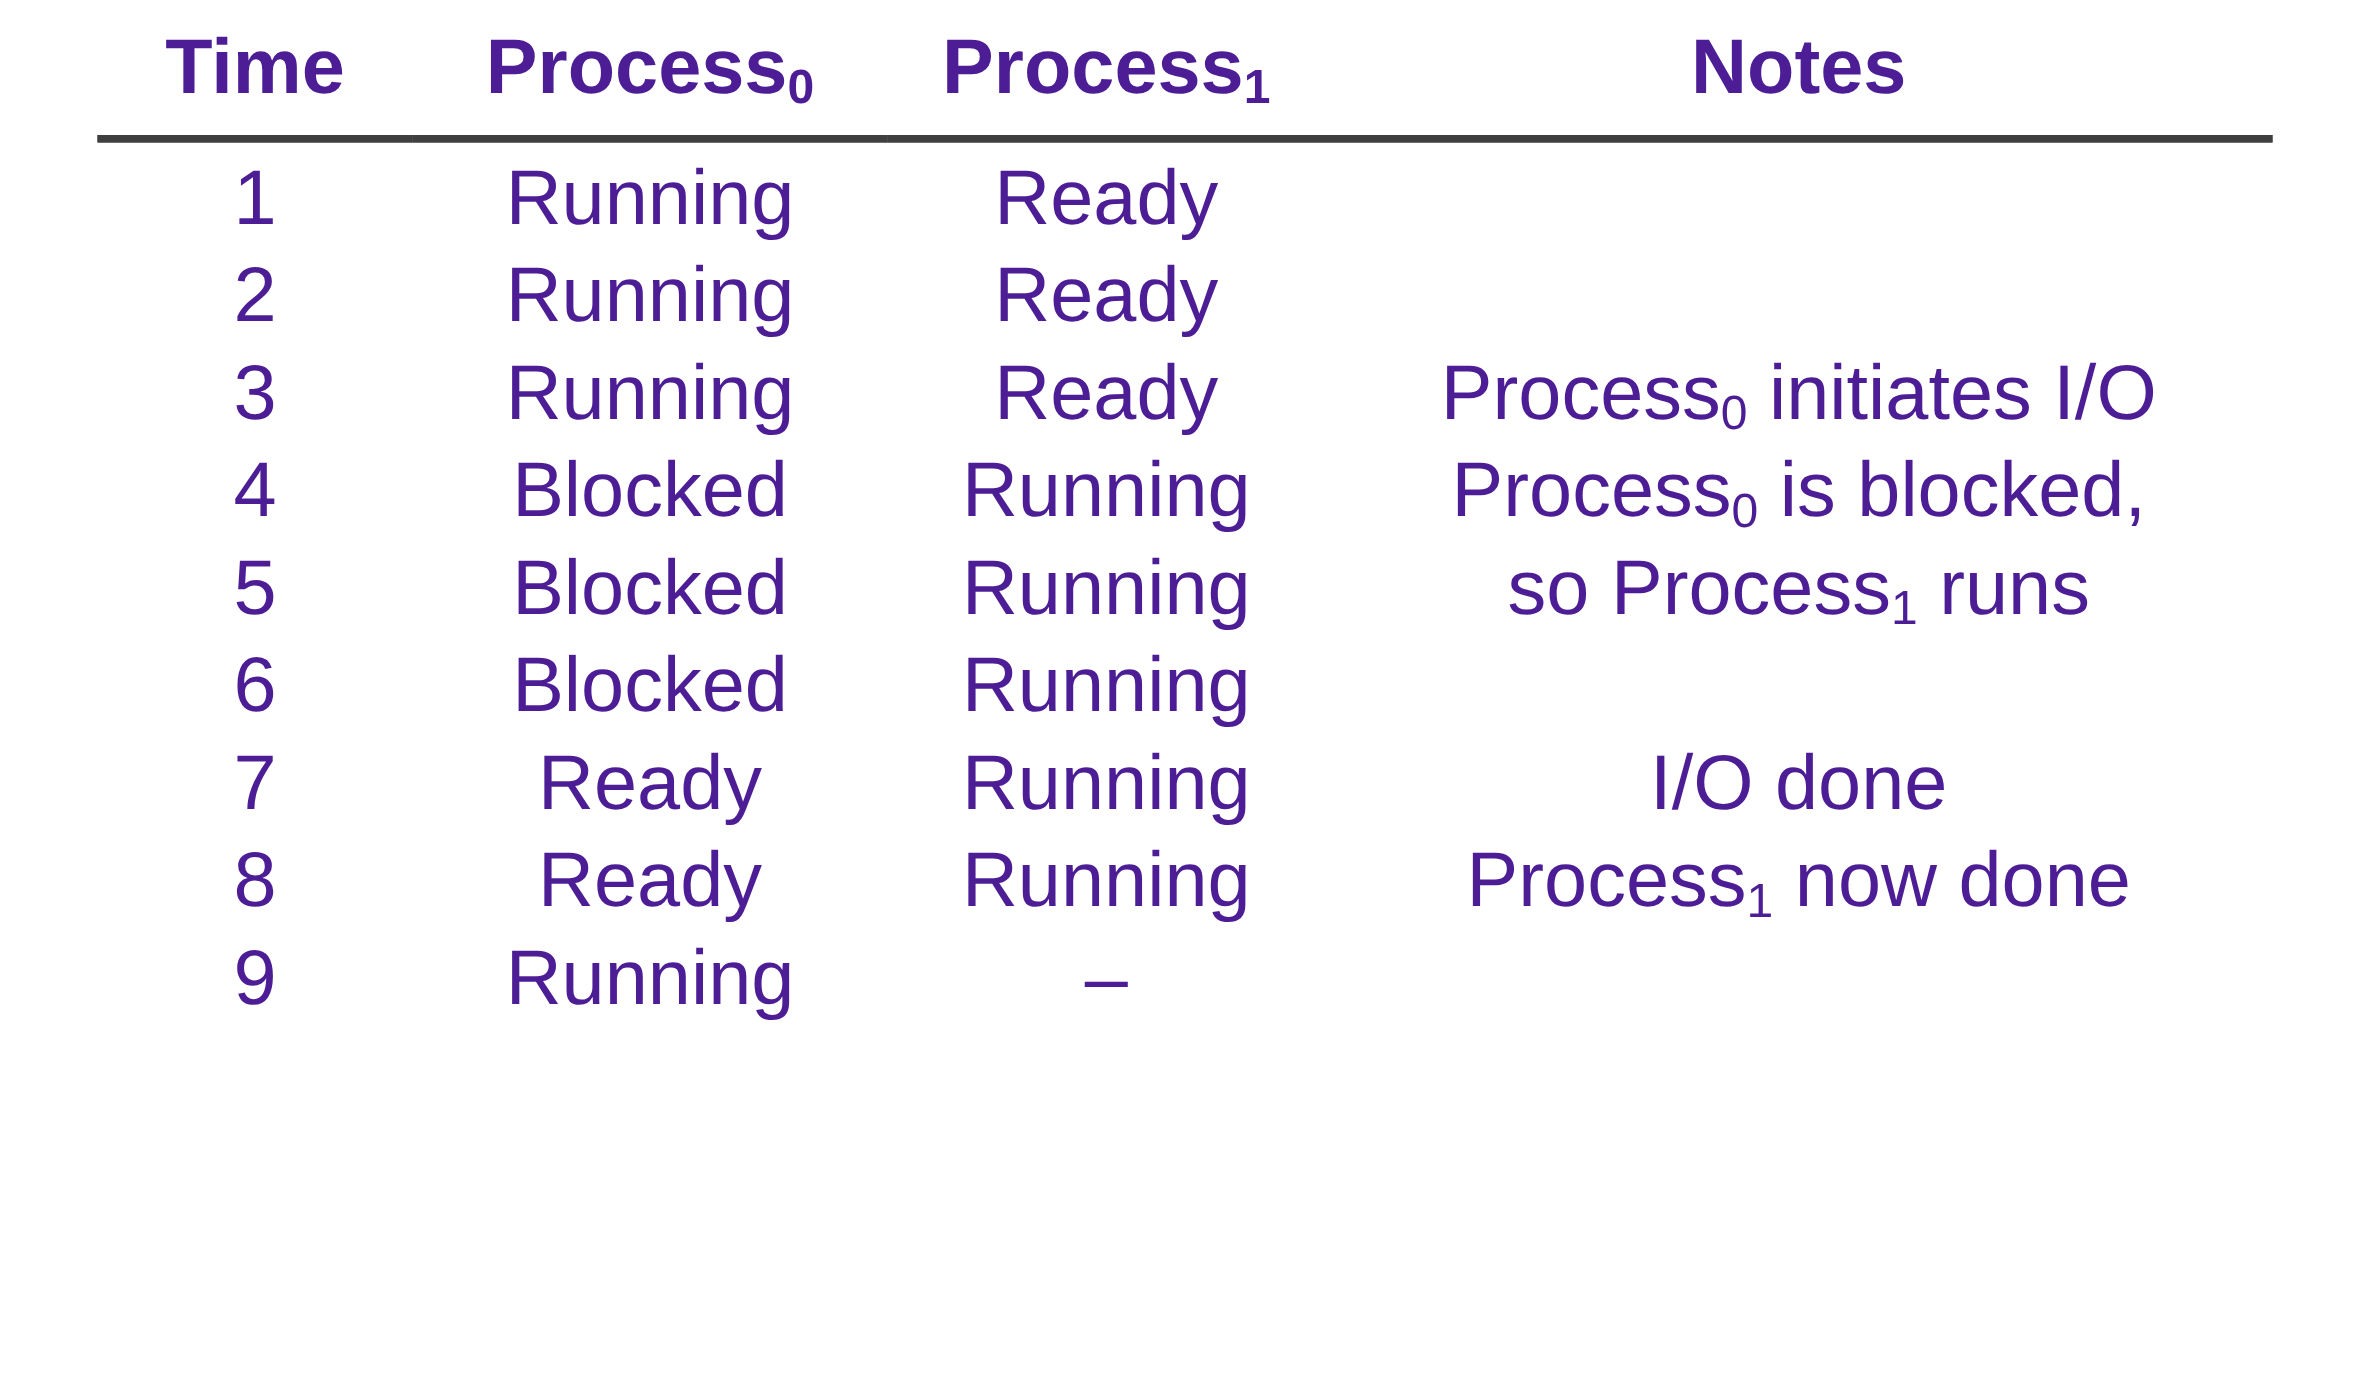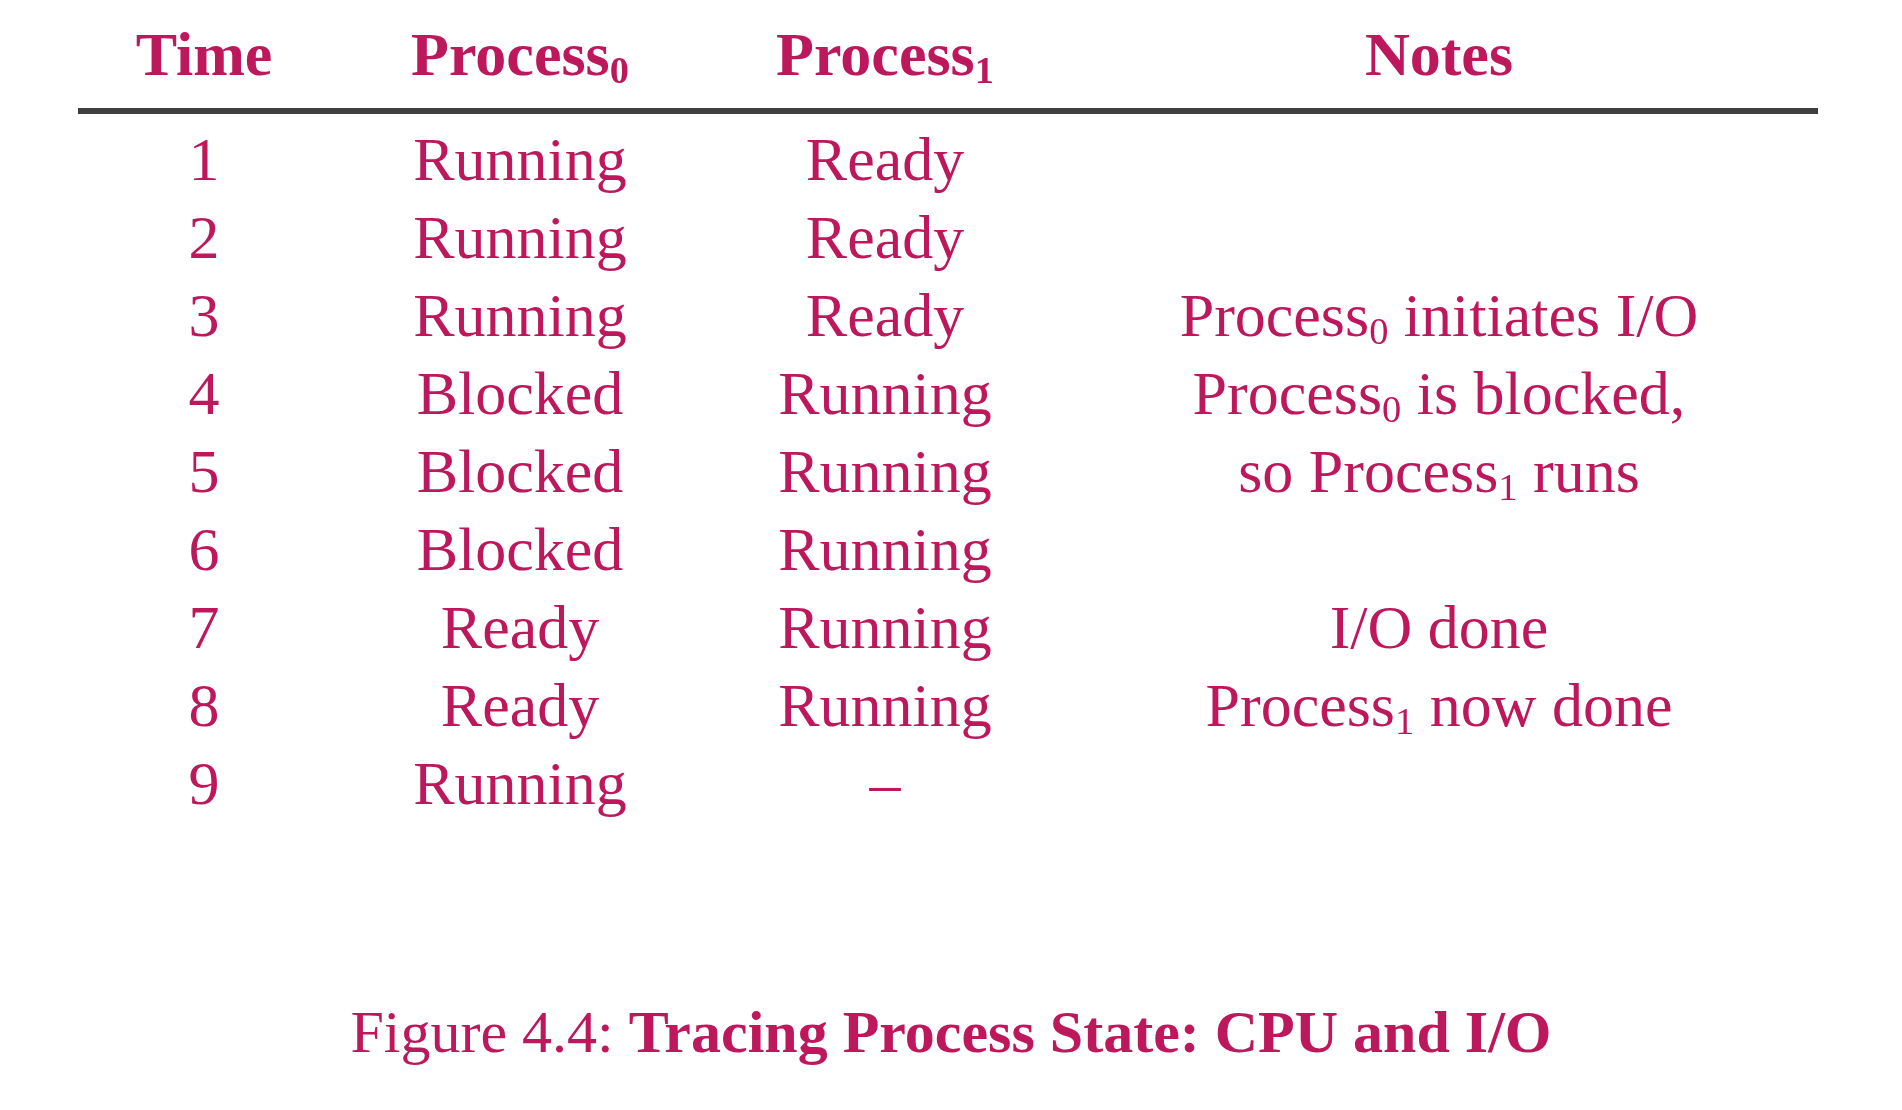--- a/index.html
+++ b/index.html
@@ -1,21 +1,21 @@
 <!DOCTYPE html>
 <html><head>
 <meta charset="utf-8">
 <style>
   html,body{margin:0;padding:0;background:#ffffff;}
   .page{
     position:relative;
     width:1902px;height:1110px;
     background:#ffffff;
-    color:#be185d;
-    font-family:Liberation Serif, serif;
+    color:#4c1d95;
+    font-family:Liberation Sans, sans-serif;
     overflow:hidden;
   }
   table.state-table{
     position:absolute;left:78px;top:14px;
     width:1740px;
     border-collapse:collapse;
     table-layout:fixed;
   }
   .state-table th{
     font-weight:bold;
@@ -124,17 +124,14 @@
       </tr>
       <tr>
         <td>9</td>
         <td>Running</td>
         <td>–</td>
         <td></td>
       </tr>
     </tbody>
   </table>
 
-  <div class="caption">
-    <span>Figure 4.4: </span><span class="caption-title">Tracing Process State: CPU and I/O</span>
-  </div>
 
 </div>
 
 </body></html>

